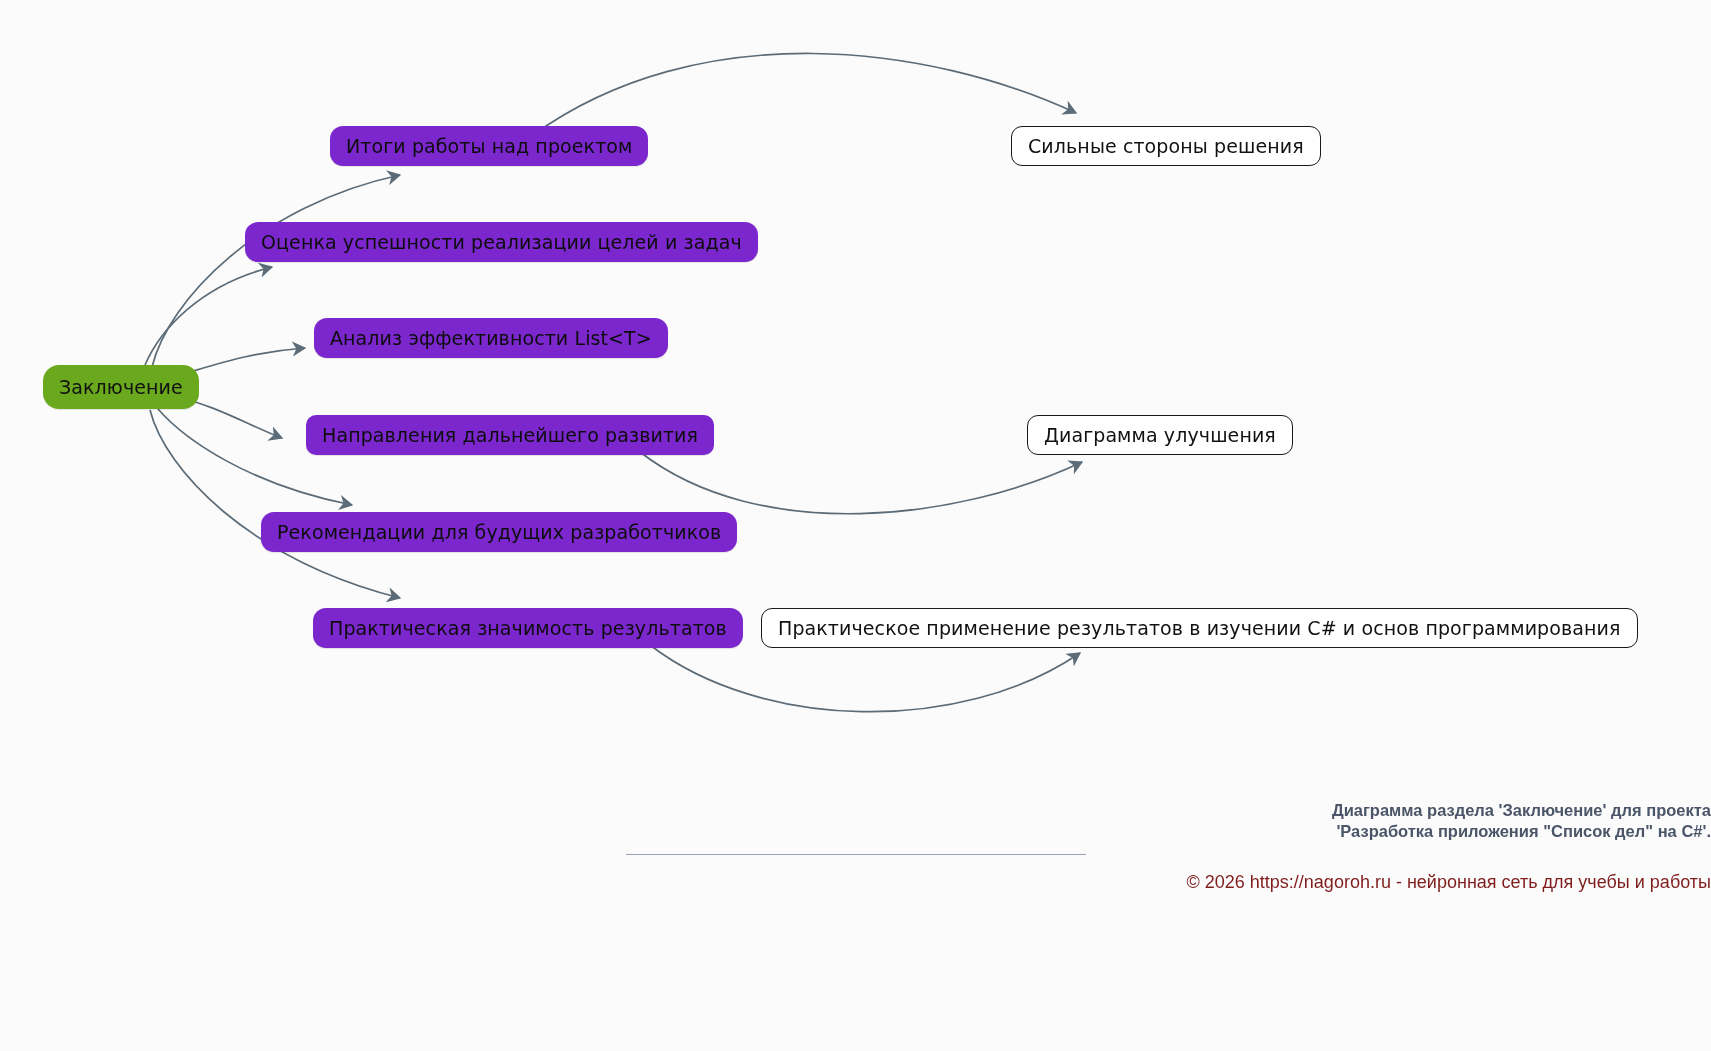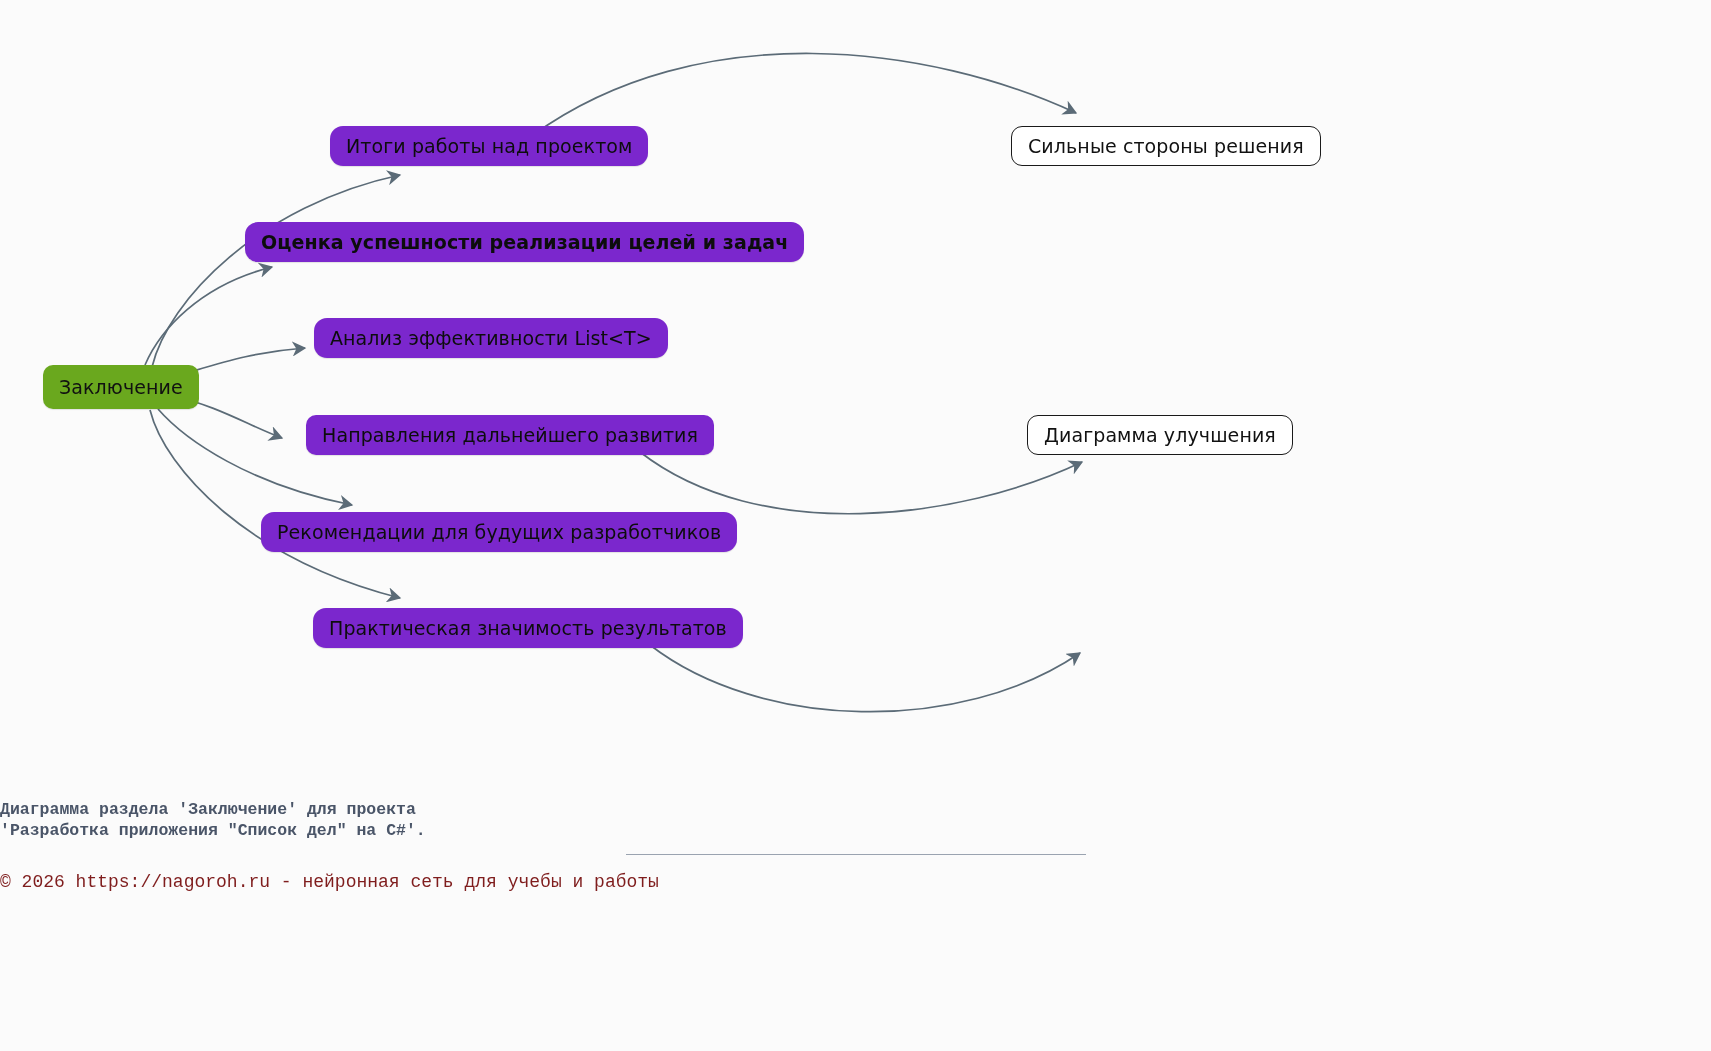--- a/index.html
+++ b/index.html
@@ -32,21 +32,21 @@
     justify-content: center;
     white-space: nowrap;
     font-family: "DejaVu Sans", sans-serif;
     font-size: 19px;
     line-height: 1;
     letter-spacing: 0.1px;
   }
   .node-root {
     background: #6aa81e;
     color: #111111;
-    border-radius: 10px;
+    border-radius: 16px;
     height: 44px;
     padding: 0 16px;
     box-shadow: 0 1px 1px rgba(0,0,0,0.10);
   }
   .node-branch {
     background: #7b27cd;
     color: #0d0d0d;
     border-radius: 13px;
     height: 40px;
     padding: 0 16px;
@@ -58,22 +58,22 @@
     border: 1.4px solid #1a1a1a;
     border-radius: 11px;
     height: 40px;
     padding: 0 16px;
   }
   #footer {
     position: absolute;
     left: 0;
     top: 800px;
     width: 1711px;
-    text-align: left;
-    font-family: Liberation Mono, monospace;
+    text-align: right;
+    font-family: Liberation Sans, sans-serif;
   }
   #footer .caption {
     color: #4a5568;
     font-size: 16.5px;
     font-weight: bold;
     line-height: 1.25;
   }
   #footer .rule {
     width: 460px;
     height: 1px;
@@ -112,21 +112,21 @@
   </svg>
 
   <div class="node node-root" style="left:43px; top:365px;">
     <span>Заключение</span>
   </div>
 
   <div class="node node-branch" style="left:330px; top:126px;">
     <span>Итоги работы над проектом</span>
   </div>
 
-  <div class="node node-branch" style="left:245px; top:222px;font-weight:bold;">
+  <div class="node node-branch" style="left:245px; top:222px;">
     <span>Оценка успешности реализации целей и задач</span>
   </div>
 
   <div class="node node-branch" style="left:314px; top:318px;">
     <span>Анализ эффективности List&lt;T&gt;</span>
   </div>
 
   <div class="node node-branch" style="left:306px; top:415px;border-radius:10px;">
     <span>Направления дальнейшего развития</span>
   </div>
@@ -140,20 +140,23 @@
   </div>
 
   <div class="node node-leaf" style="left:1011px; top:126px;">
     <span>Сильные стороны решения</span>
   </div>
 
   <div class="node node-leaf" style="left:1027px; top:415px;">
     <span>Диаграмма улучшения</span>
   </div>
 
+  <div class="node node-leaf" style="left:761px; top:608px;">
+    <span>Практическое применение результатов в изучении C# и основ программирования</span>
+  </div>
 
   <div id="footer">
     <div class="caption">
       <div>Диаграмма раздела 'Заключение' для проекта</div>
       <div>'Разработка приложения "Список дел" на C#'.</div>
     </div>
     <div class="rule"></div>
     <div class="copyright">© 2026 https://nagoroh.ru - нейронная сеть для учебы и работы</div>
   </div>
 

